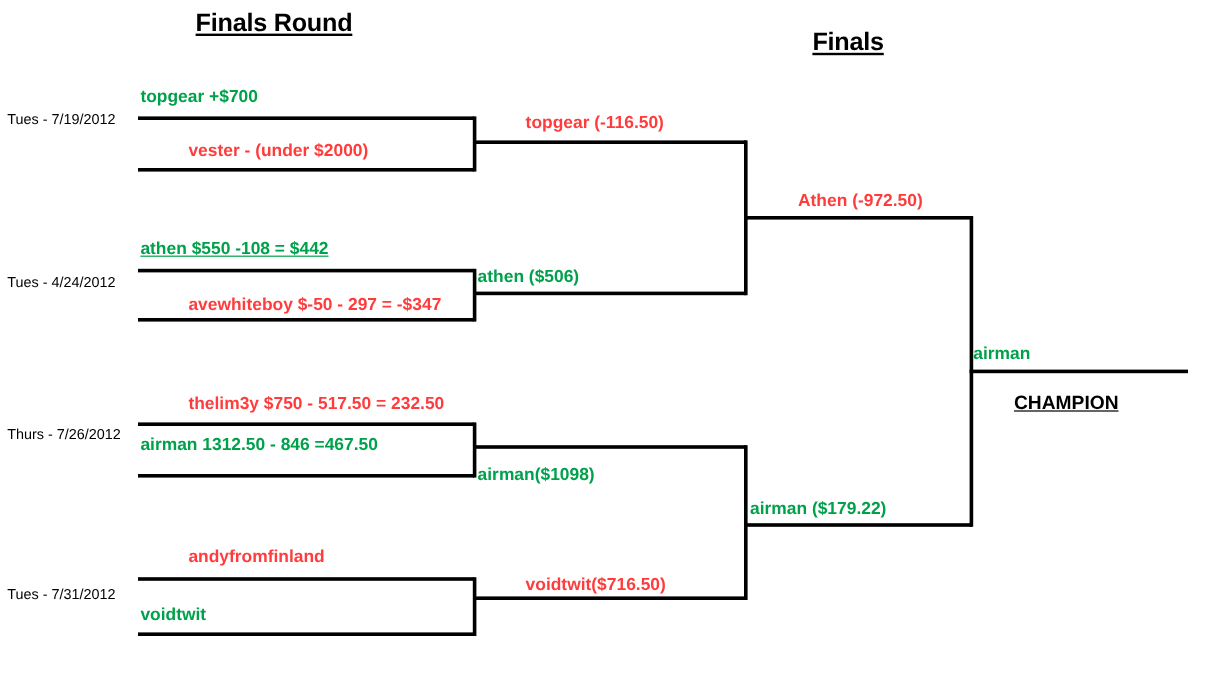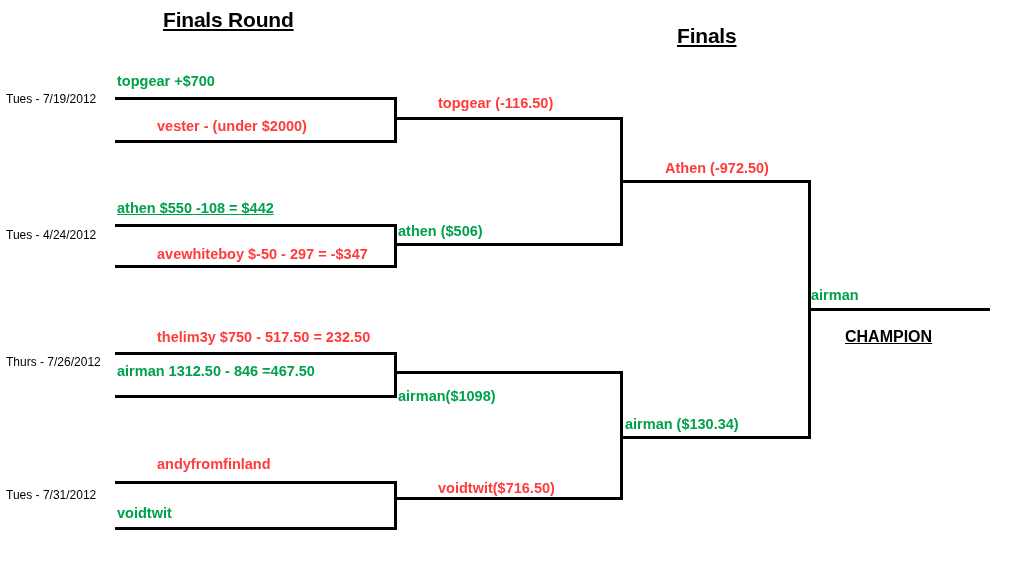--- a/index.html
+++ b/index.html
@@ -121,21 +121,21 @@
 
   <div class="hline" style="left:395px; top:117px; width:227px;"></div>
   <div class="hline" style="left:395px; top:243px; width:227px;"></div>
   <div class="vline" style="left:620px; top:117px; height:129px;"></div>
 
   <div class="hline" style="left:395px; top:371px; width:227px;"></div>
   <div class="hline" style="left:395px; top:497px; width:227px;"></div>
   <div class="vline" style="left:620px; top:371px; height:129px;"></div>
 
   <div class="entrant loss" style="left:625px; top:161px;">Athen (-972.50)</div>
-  <div class="entrant win" style="left:625px; top:417px;">airman ($130.34)</div>
+  <div class="entrant win" style="left:625px; top:417px;">airman ($179.22)</div>
 
   <div class="hline" style="left:622px; top:180px; width:188px;"></div>
   <div class="hline" style="left:622px; top:436px; width:188px;"></div>
   <div class="vline" style="left:808px; top:180px; height:259px;"></div>
 
   <div class="entrant win" style="left:811px; top:288px;text-align:right;">airman</div>
   <div class="hline" style="left:808px; top:308px; width:182px;"></div>
   <div id="champion-label">CHAMPION</div>
 
 </div>

